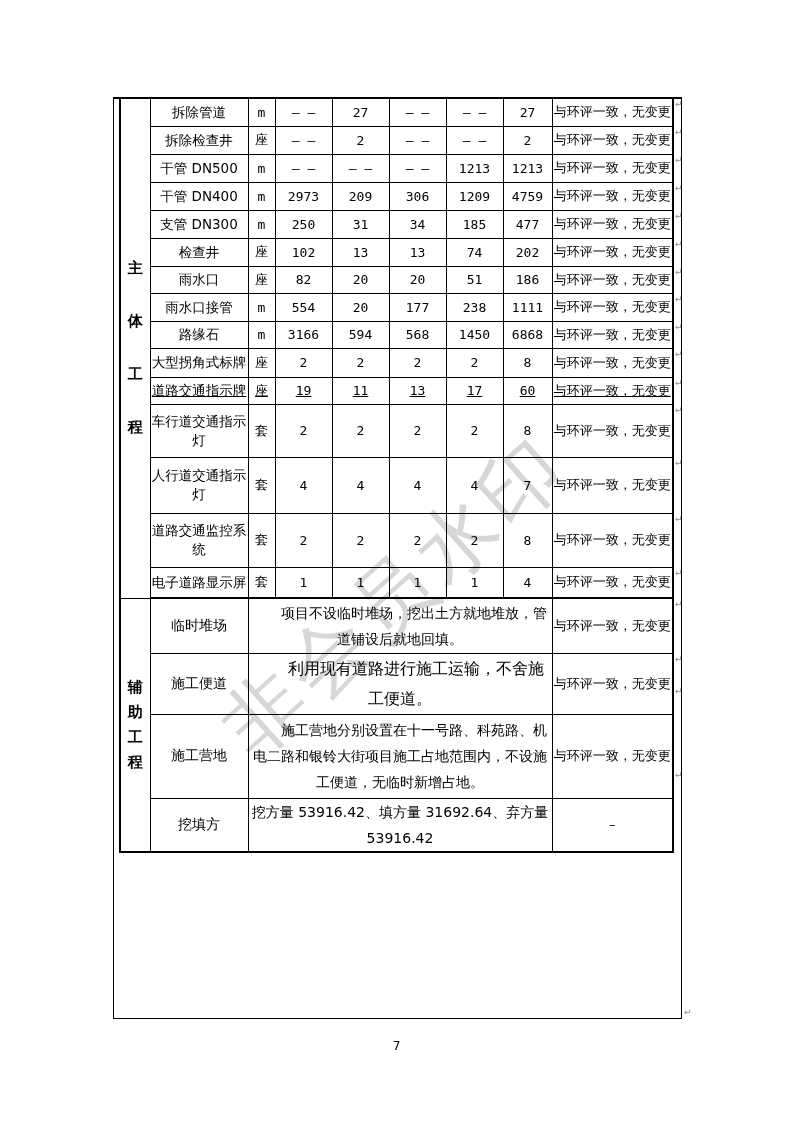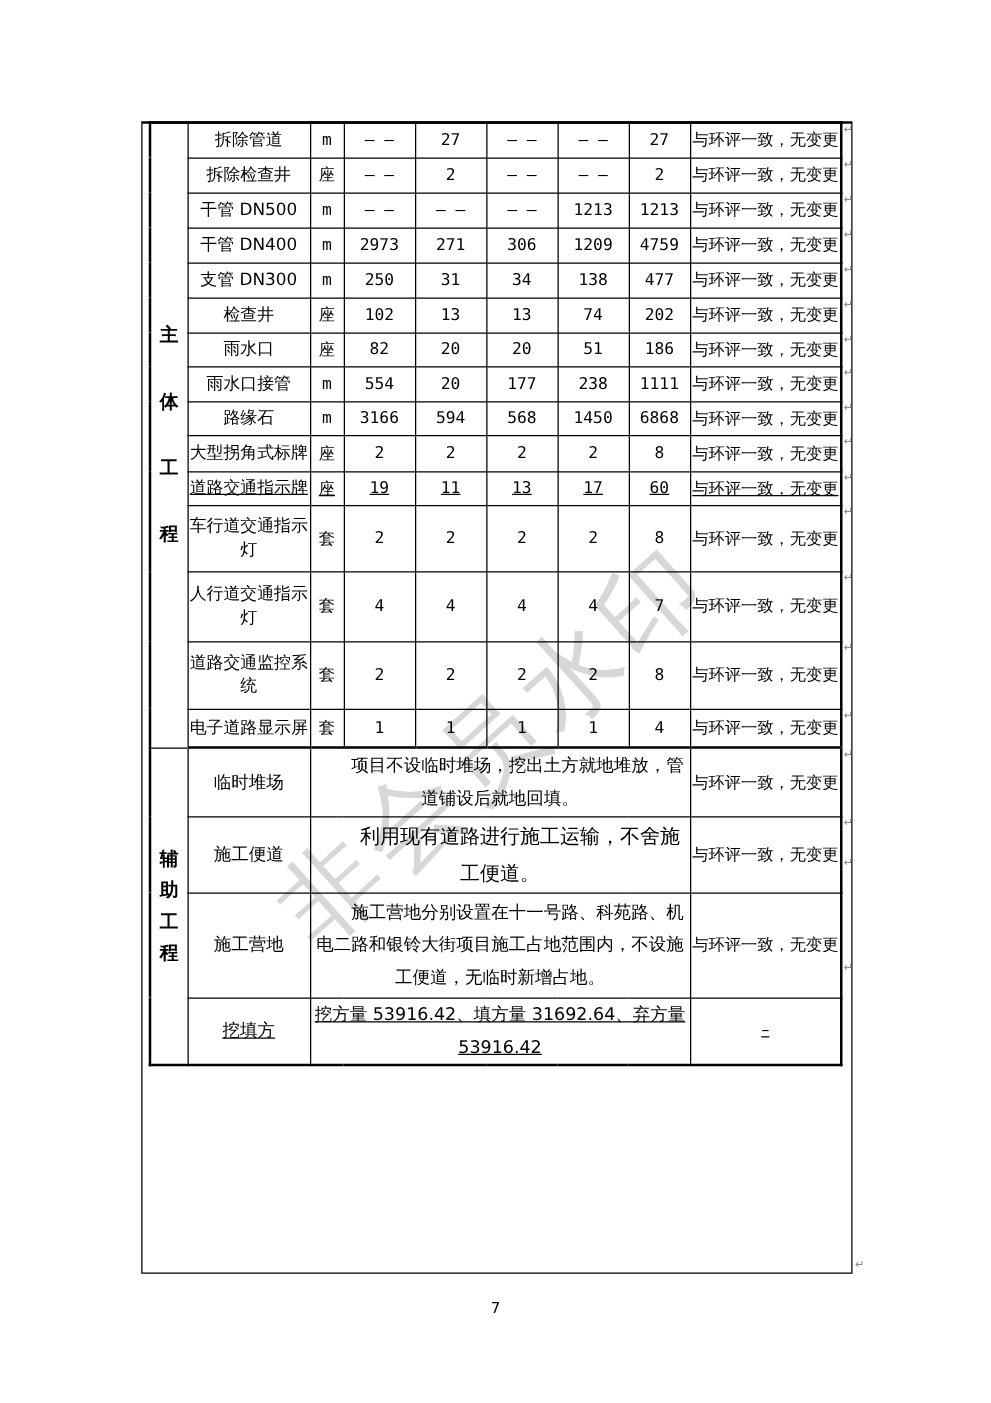--- a/index.html
+++ b/index.html
@@ -152,33 +152,33 @@
           <td class="val">— —</td>
           <td class="val">— —</td>
           <td class="val">1213</td>
           <td class="val">1213</td>
           <td class="remark">与环评一致，无变更</td>
         </tr>
         <tr style="height: 28px;">
           <td class="item">干管 DN400</td>
           <td class="unit">m</td>
           <td class="val">2973</td>
-          <td class="val">271</td>
+          <td class="val">209</td>
           <td class="val">306</td>
           <td class="val">1209</td>
           <td class="val">4759</td>
           <td class="remark">与环评一致，无变更</td>
         </tr>
         <tr style="height: 28px;">
           <td class="item">支管 DN300</td>
           <td class="unit">m</td>
           <td class="val">250</td>
           <td class="val">31</td>
           <td class="val">34</td>
-          <td class="val">138</td>
+          <td class="val">185</td>
           <td class="val">477</td>
           <td class="remark">与环评一致，无变更</td>
         </tr>
         <tr style="height: 28px;">
           <td class="item">检查井</td>
           <td class="unit">座</td>
           <td class="val">102</td>
           <td class="val">13</td>
           <td class="val">13</td>
           <td class="val">74</td>
@@ -287,21 +287,21 @@
         <tr style="height: 32px;">
           <td class="aux-label">施工便道</td>
           <td class="desc indent tight" colspan="6">利用现有道路进行施工运输，不舍施工便道。</td>
           <td class="remark">与环评一致，无变更</td>
         </tr>
         <tr style="height: 84px;">
           <td class="aux-label">施工营地</td>
           <td class="desc indent" colspan="6">施工营地分别设置在十一号路、科苑路、机电二路和银铃大街项目施工占地范围内，不设施工便道，无临时新增占地。</td>
           <td class="remark">与环评一致，无变更</td>
         </tr>
-        <tr style="height: 54px; text-decoration: underline;">
+        <tr style="height: 54px;">
           <td class="aux-label">挖填方</td>
           <td class="desc center" colspan="6">挖方量 53916.42、填方量 31692.64、弃方量 53916.42</td>
           <td class="remark">–</td>
         </tr>
       </tbody>
   </table>
 
   <div id="pmarks">
       <span class="pmark" style="left: 675px; top: 100px;">↵</span>
       <span class="pmark" style="left: 675px; top: 128px;">↵</span>

